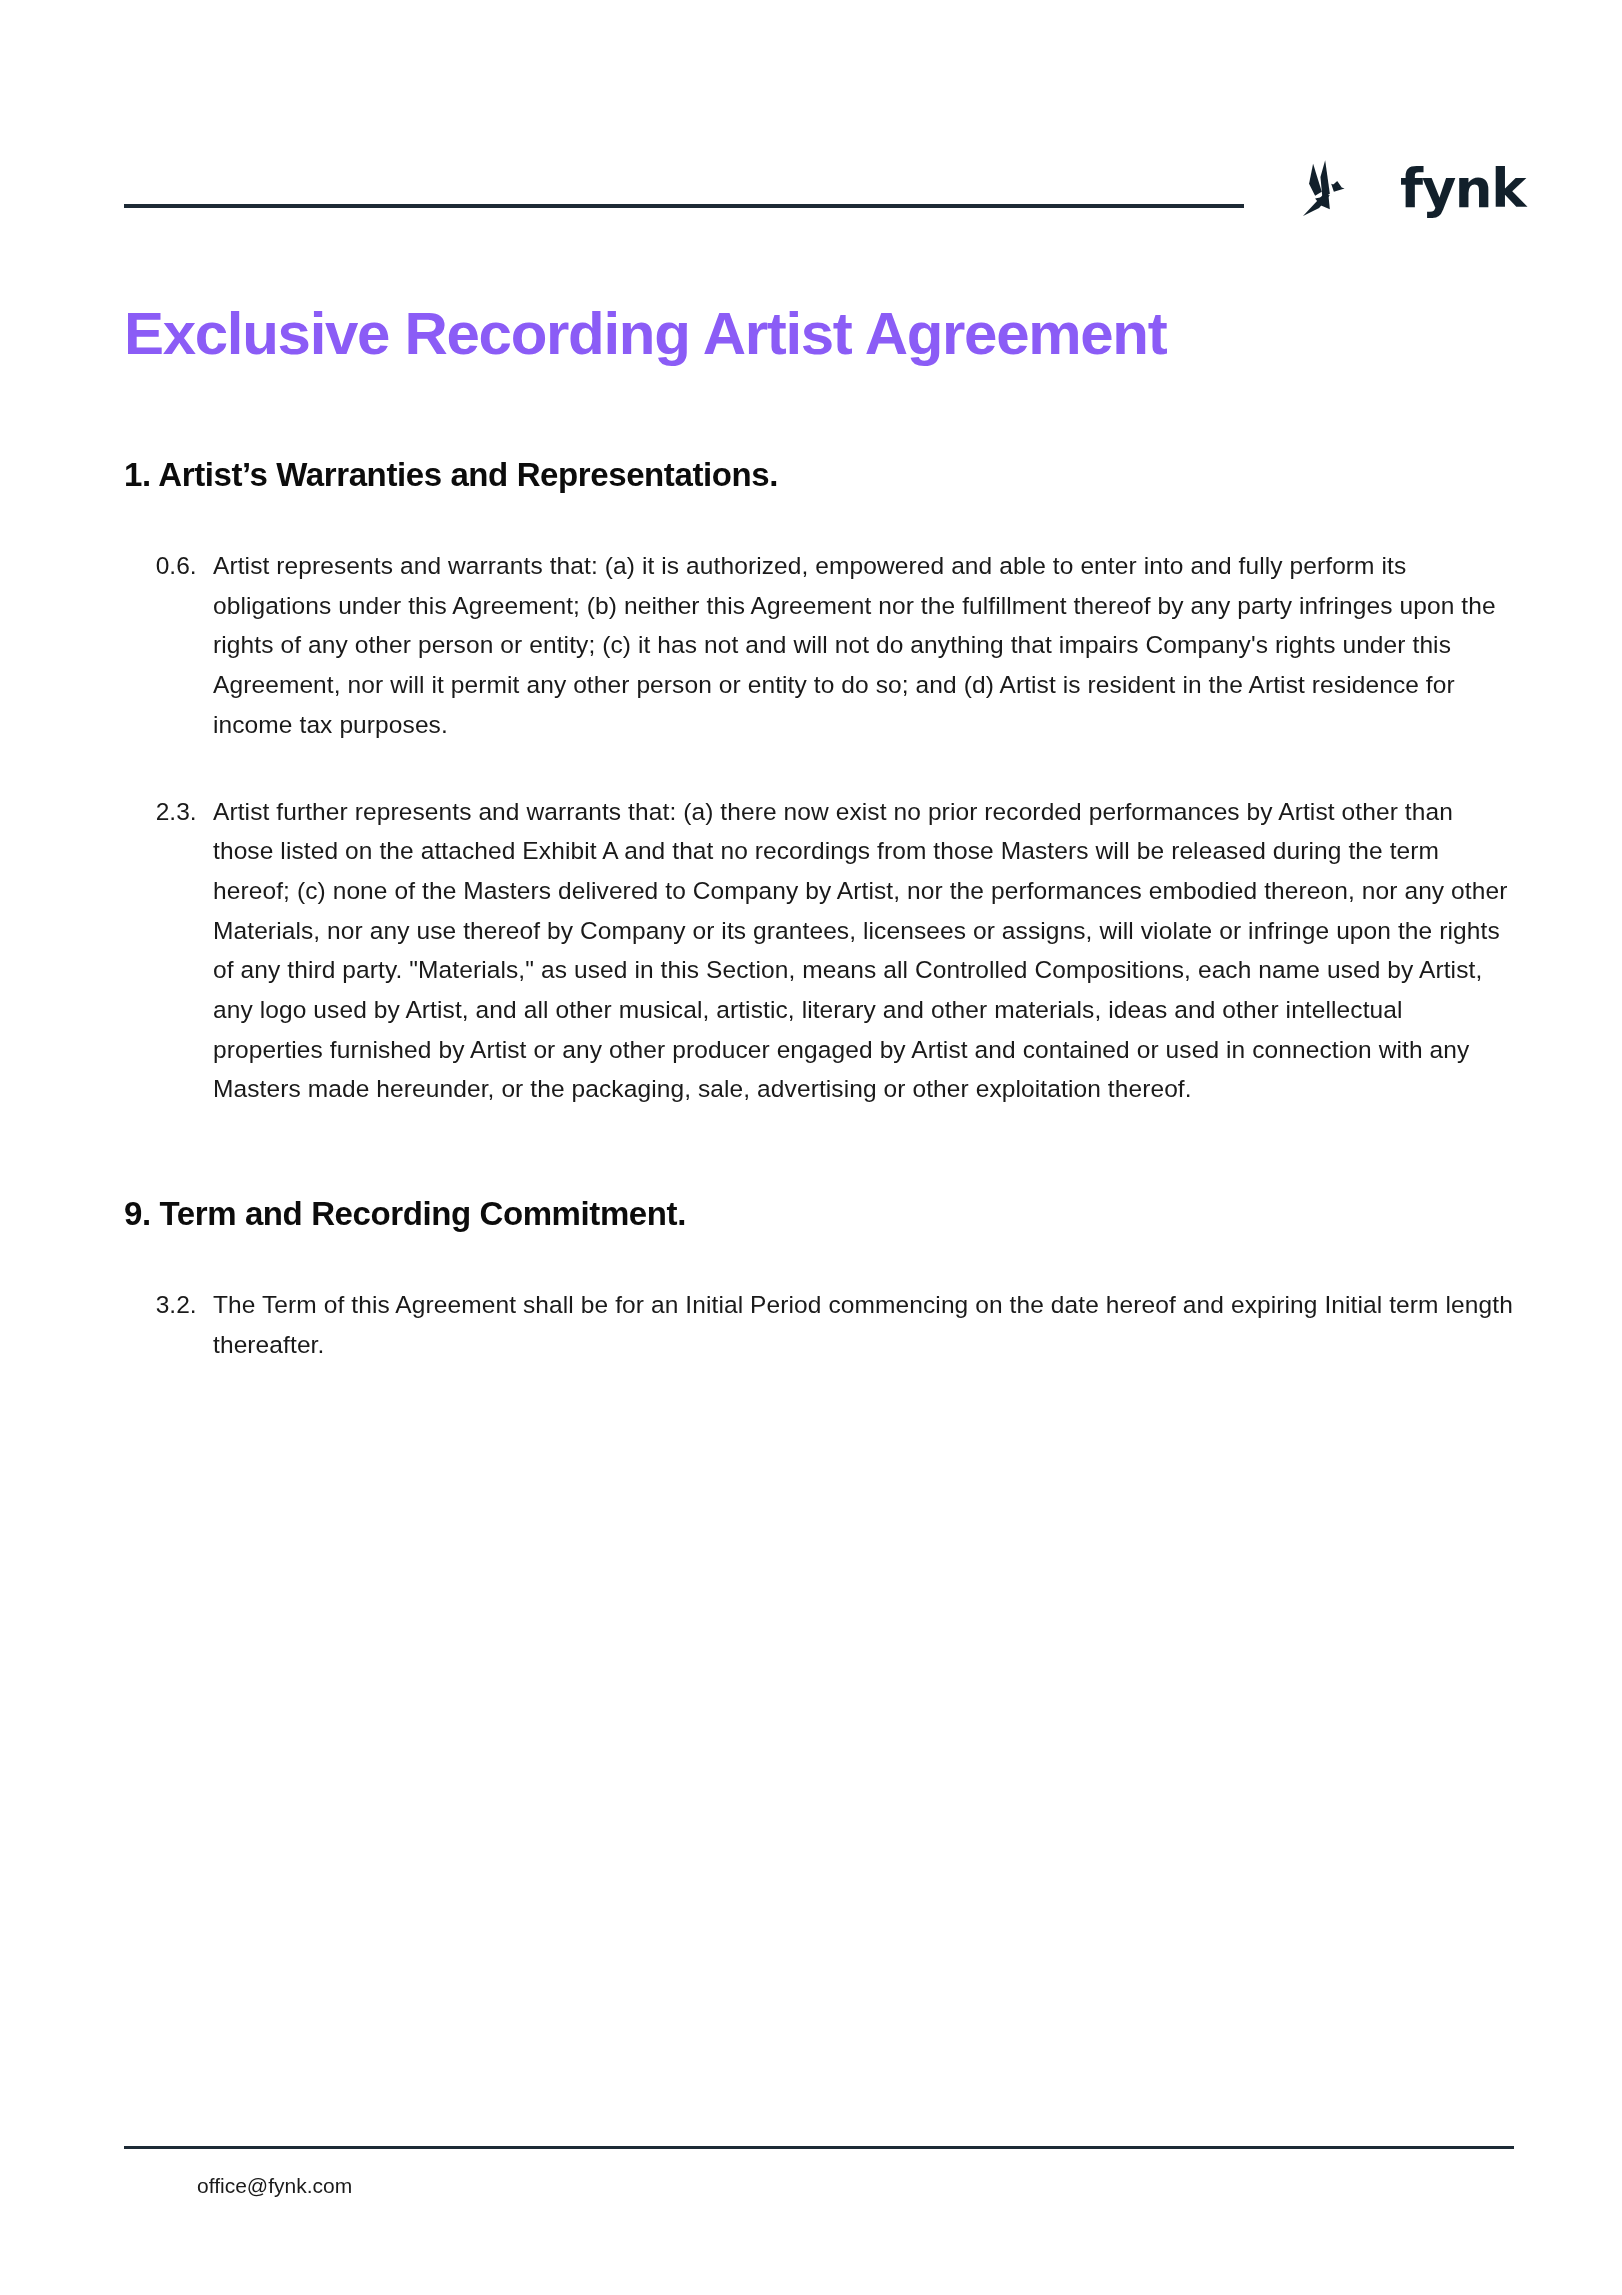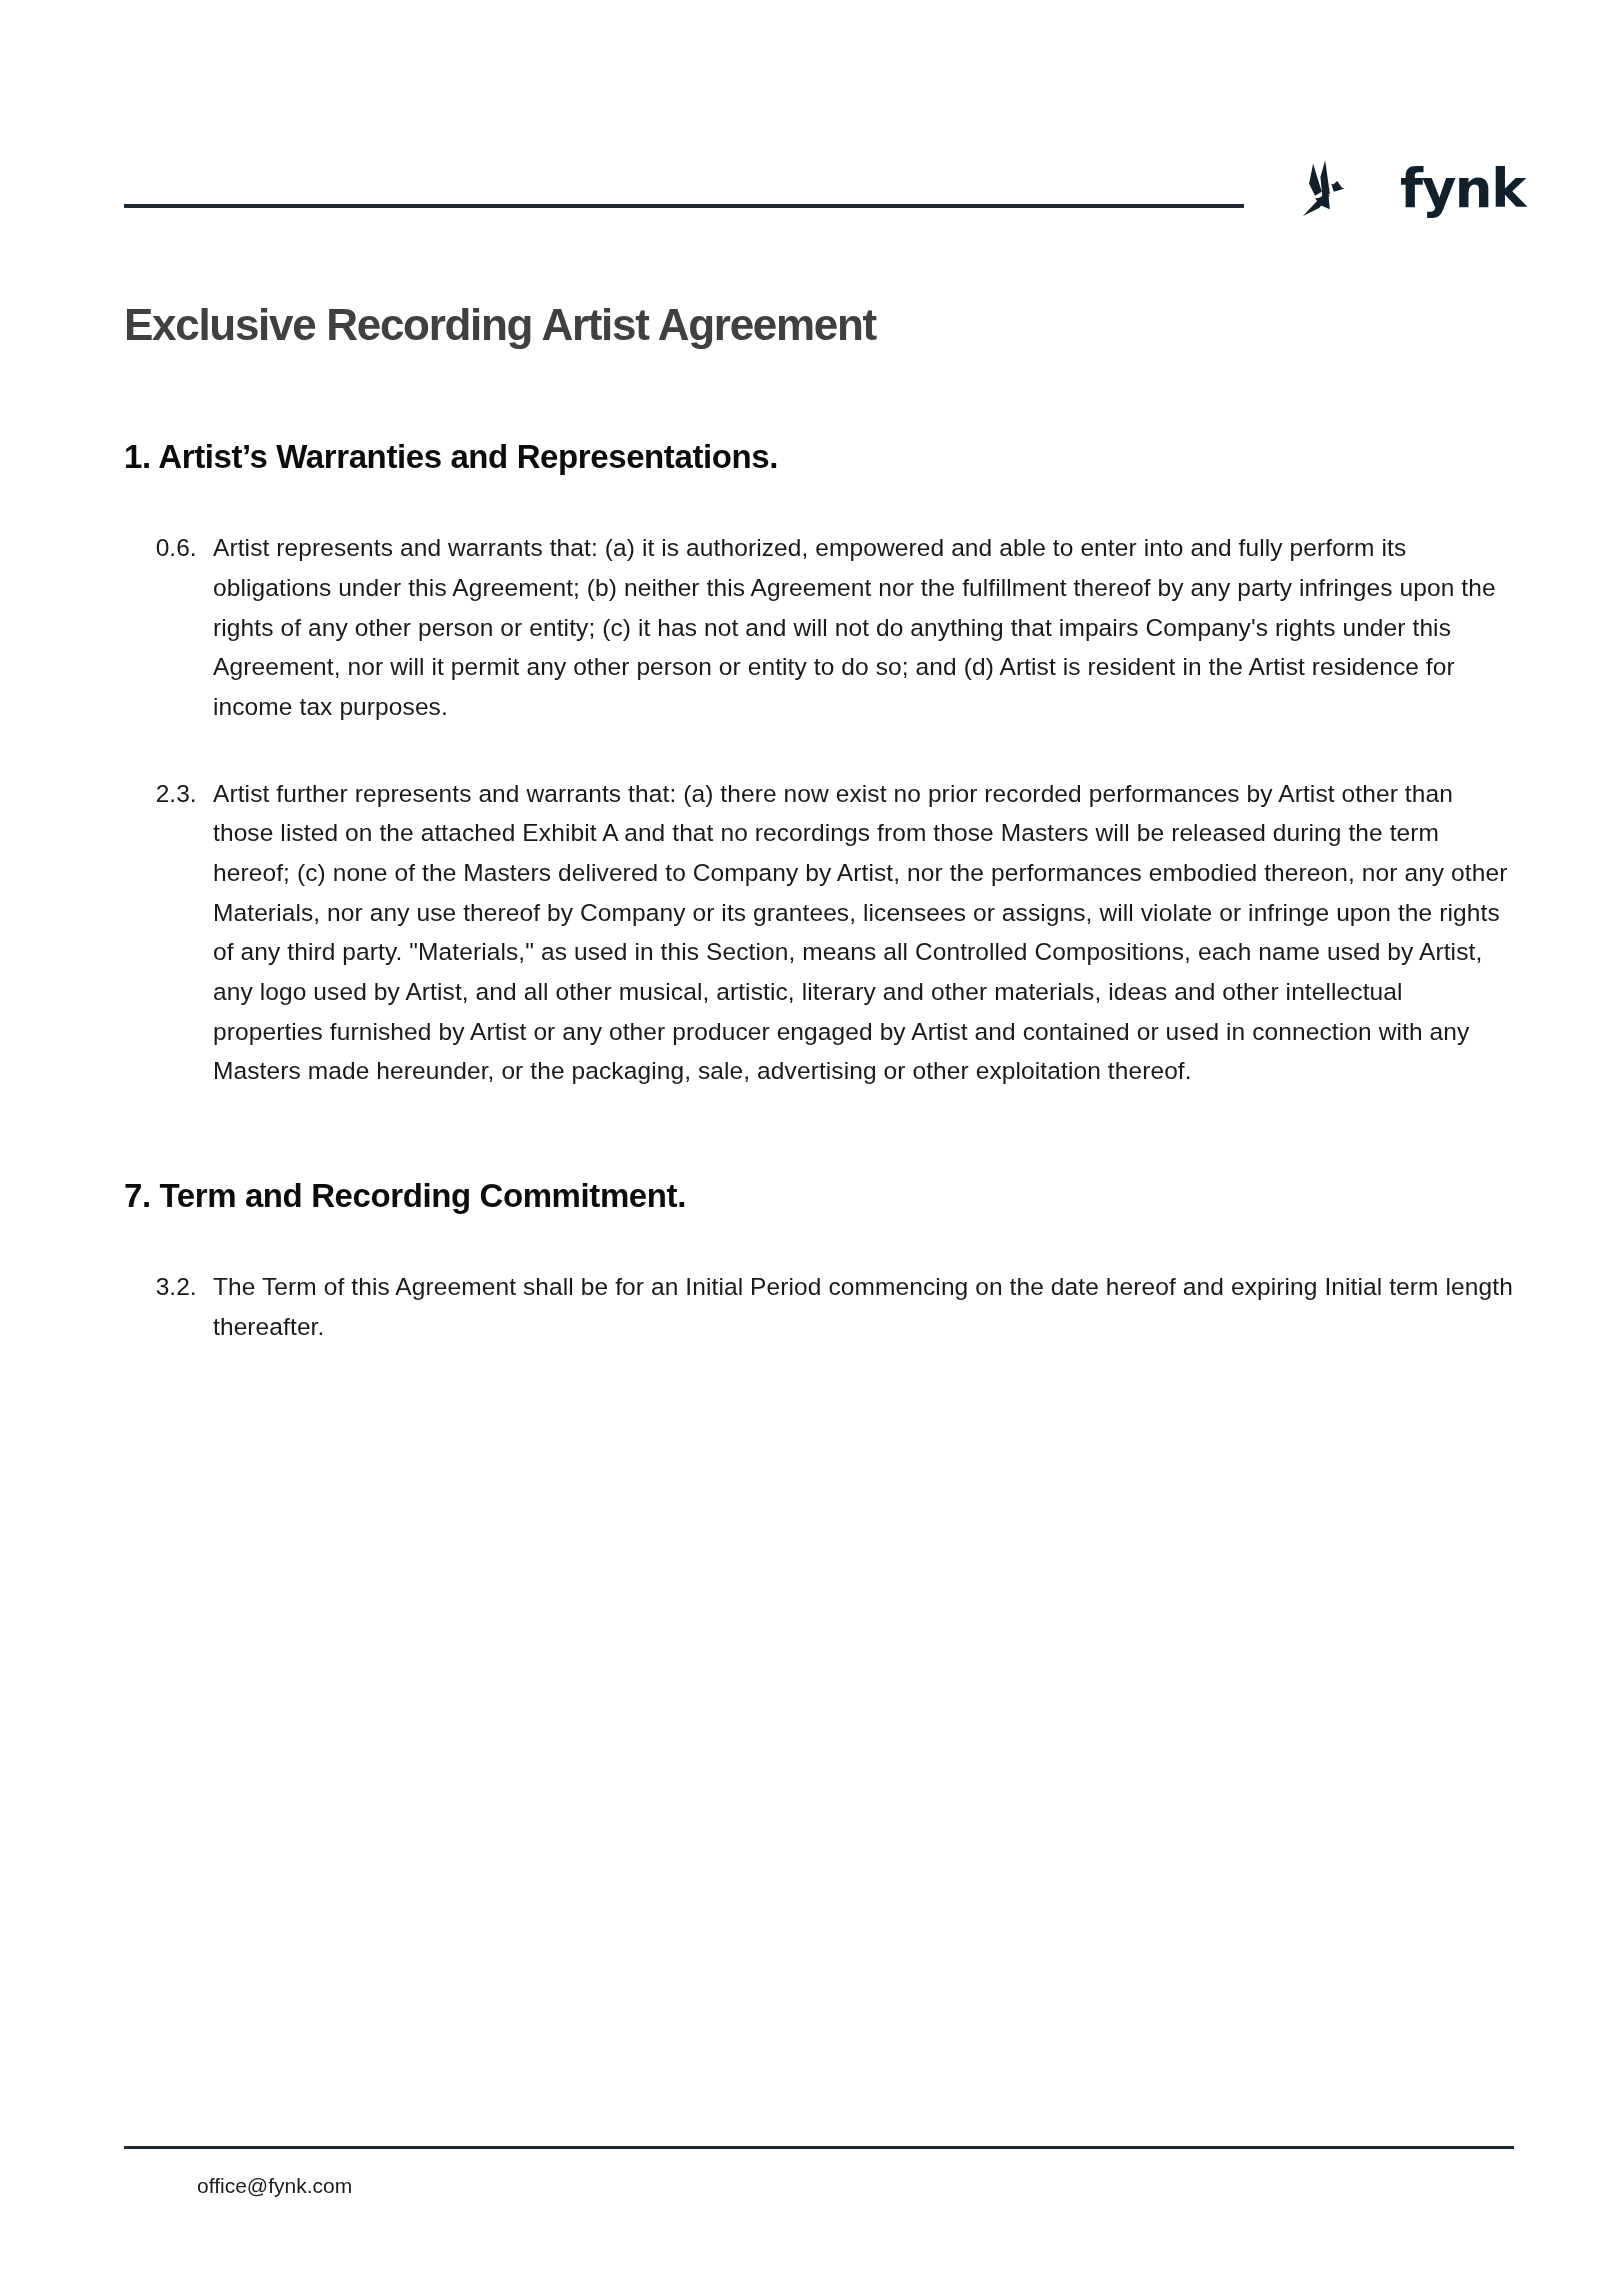--- a/index.html
+++ b/index.html
@@ -68,25 +68,25 @@
   
   .content {
     position: absolute;
     left: 124px;
     right: 109px;
     top: 300px;
   }
 
   h1.doc-title {
     font-family: "Liberation Sans", sans-serif;
-    font-size: 44px;
+    font-size: 60px;
     font-weight: 700;
     letter-spacing: -1.3px;
     line-height: 1.12;
-    color: #404040;
+    color: #8b5cf6;
     margin: 0 0 87px 0;
   }
 
   p.intro {
     font-size: 24.5px;
     line-height: 1.62;
     color: #1a1a1a;
     margin: 0 0 78px 0;
     letter-spacing: 0.1px;
   }
@@ -185,21 +185,21 @@
         <div class="clause-text">Artist represents and warrants that: (a) it is authorized, empowered and able to enter into and fully perform its obligations under this Agreement; (b) neither this Agreement nor the fulfillment thereof by any party infringes upon the rights of any other person or entity; (c) it has not and will not do anything that impairs Company's rights under this Agreement, nor will it permit any other person or entity to do so; and (d) Artist is resident in the Artist residence for income tax purposes.</div>
       </div>
 
       <div class="clause">
         <div class="clause-num">2.3.</div>
         <div class="clause-text">Artist further represents and warrants that: (a) there now exist no prior recorded performances by Artist other than those listed on the attached Exhibit A and that no recordings from those Masters will be released during the term hereof; (c) none of the Masters delivered to Company by Artist, nor the performances embodied thereon, nor any other Materials, nor any use thereof by Company or its grantees, licensees or assigns, will violate or infringe upon the rights of any third party. "Materials," as used in this Section, means all Controlled Compositions, each name used by Artist, any logo used by Artist, and all other musical, artistic, literary and other materials, ideas and other intellectual properties furnished by Artist or any other producer engaged by Artist and contained or used in connection with any Masters made hereunder, or the packaging, sale, advertising or other exploitation thereof.</div>
       </div>
     </div>
 
     <div class="section-block">
-      <h2 class="section-title">7. Term and Recording Commitment.</h2>
+      <h2 class="section-title">9. Term and Recording Commitment.</h2>
 
       <div class="clause">
         <div class="clause-num">3.2.</div>
         <div class="clause-text">The Term of this Agreement shall be for an Initial Period commencing on the date hereof and expiring Initial term length thereafter.</div>
       </div>
     </div>
 
   </div>
 
   <div class="doc-footer">

